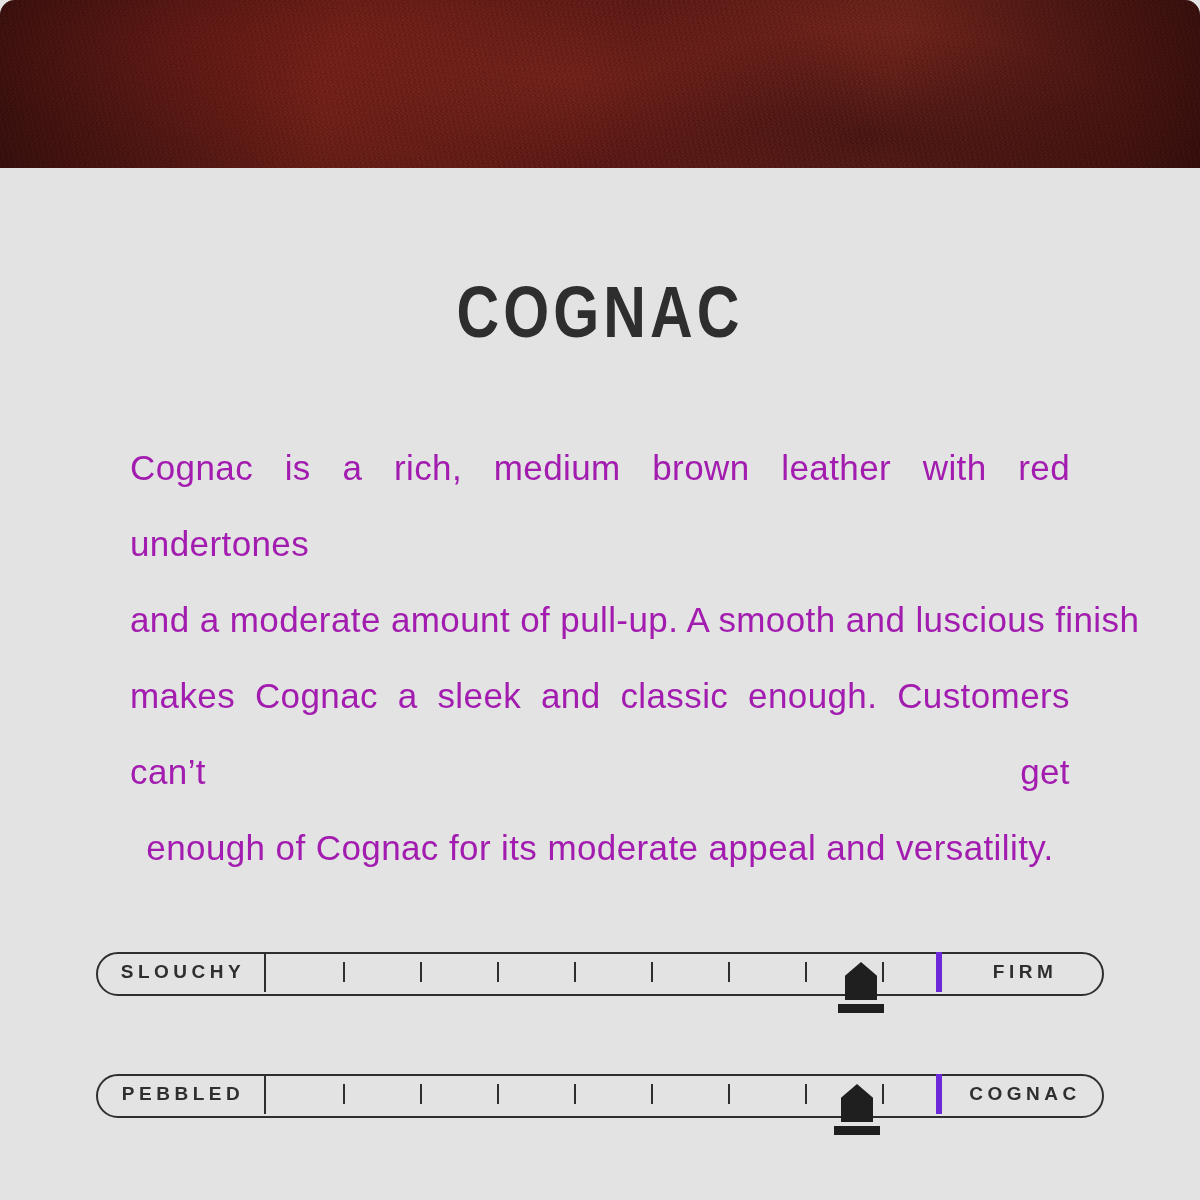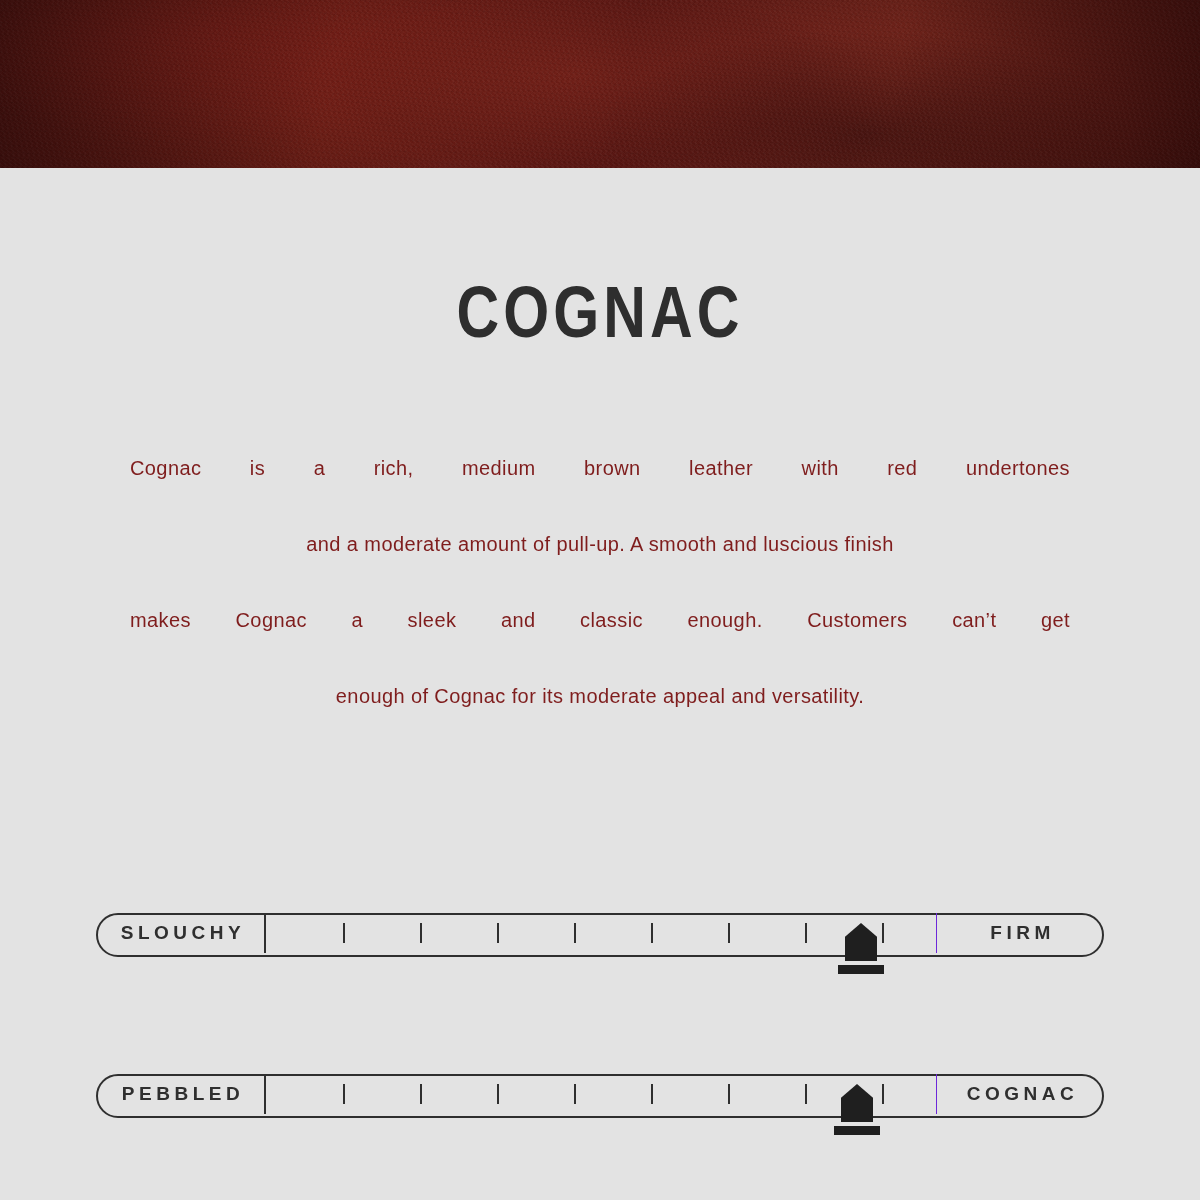--- a/index.html
+++ b/index.html
@@ -11,20 +11,21 @@
     background: #e3e3e3;
     font-family: "Liberation Sans", sans-serif;
   }
 
   .page {
     position: relative;
     width: 1200px;
     height: 1200px;
     background: #e3e3e3;
     overflow: hidden;
+    border-radius: 15px;
   }
 
   
   .swatch {
     position: absolute;
     top: 0;
     left: 0;
     width: 1200px;
     height: 168px;
     background:
@@ -65,41 +66,41 @@
     line-height: 1;
   }
 
   
   .desc {
     position: absolute;
     top: 430px;
     left: 130px;
     width: 940px;
     text-align: center;
-    color: #7f1d1d;
-    font-size: 20px;
+    color: #a21caf;
+    font-size: 35px;
     line-height: 76px;
     letter-spacing: 0.4px;
     font-weight: 400;
   }
   .desc .line { display: block; white-space: nowrap; }
   .desc .line.j {
     text-align: justify;
     text-align-last: justify;
     white-space: normal;
   }
 
   
   .slider {
     position: absolute;
     left: 96px;
     width: 1008px;
     height: 44px;
   }
-  .slider.one { top: 913px; }
+  .slider.one { top: 952px; }
   .slider.two { top: 1074px; }
 
   .track {
     position: absolute;
     inset: 0;
     border: 2px solid #2f2f2f;
     border-radius: 22px;
     background: transparent;
   }
 
@@ -109,21 +110,21 @@
     height: 40px;
     display: flex;
     align-items: center;
     justify-content: center;
     font-size: 19px;
     font-weight: 700;
     letter-spacing: 4.5px;
     color: #2f2f2f;
   }
   .cap-left  { left: 0;  width: 170px; border-right: 2px solid #2f2f2f; padding-left: 6px; }
-  .cap-right { right: 0; width: 168px; border-left: 1px solid #6d28d9; padding-left: 4px; }
+  .cap-right { right: 0; width: 168px; border-left: 6px solid #6d28d9; padding-left: 4px; }
 
   .ticks {
     position: absolute;
     left: 170px;
     right: 168px;
     top: 0;
     height: 40px;
   }
   .tick {
     position: absolute;

